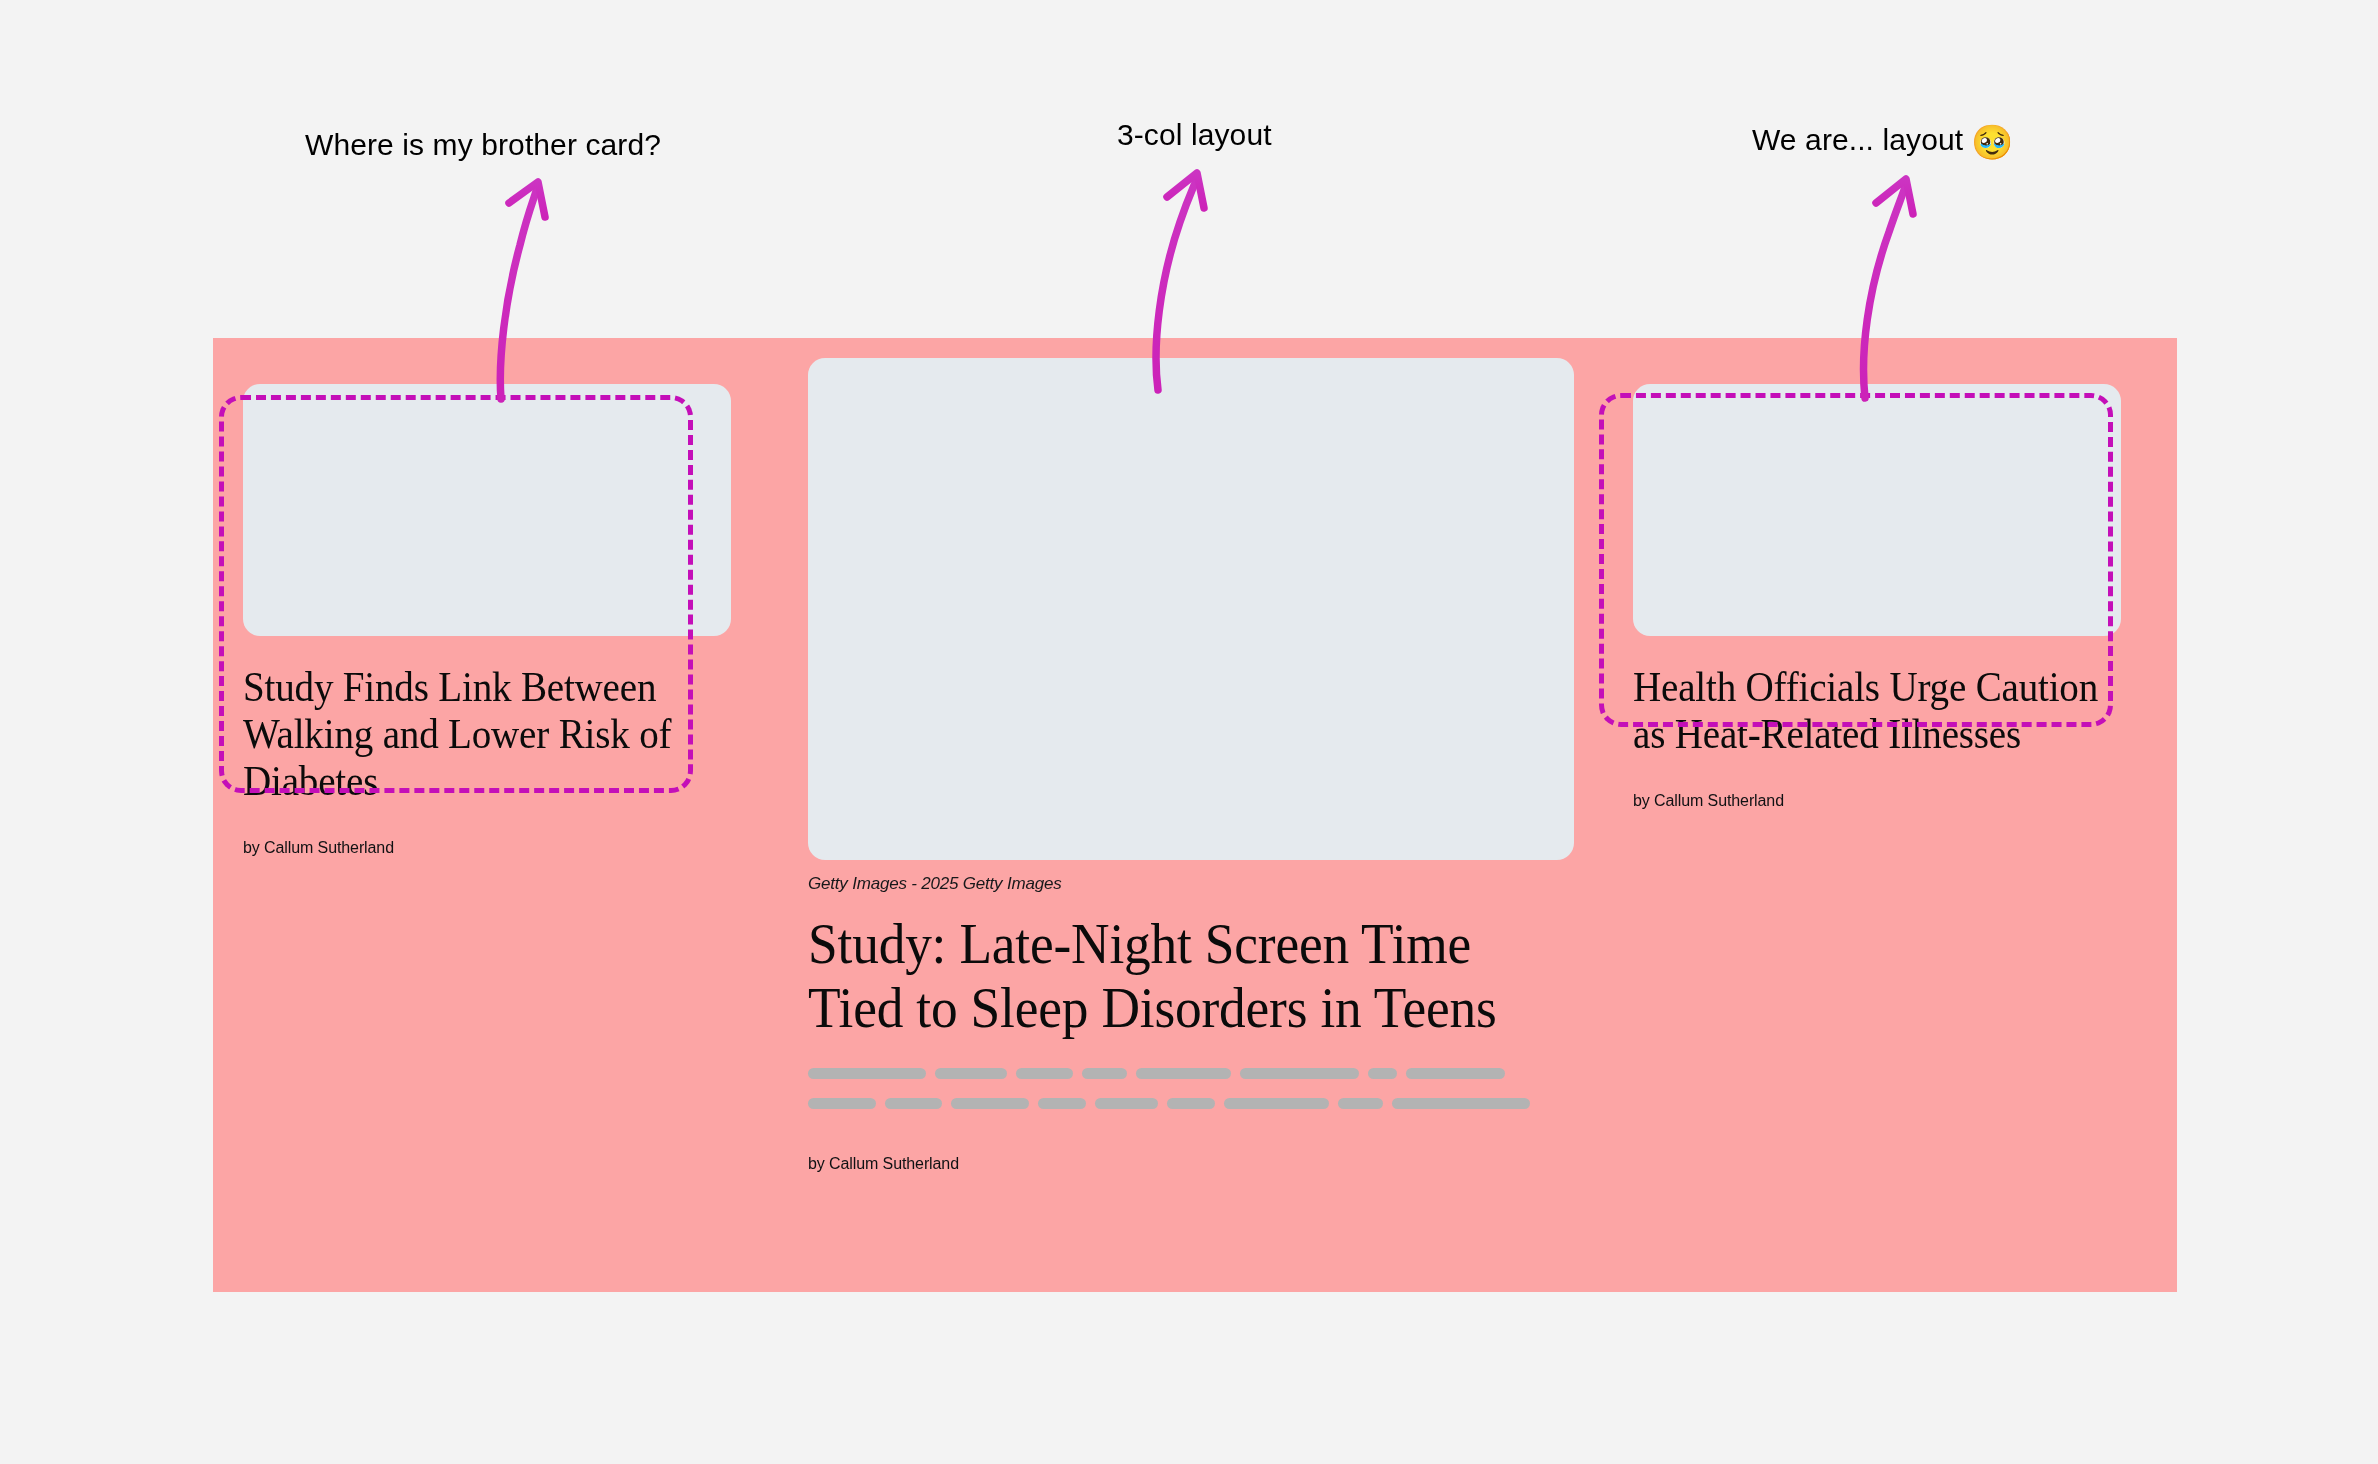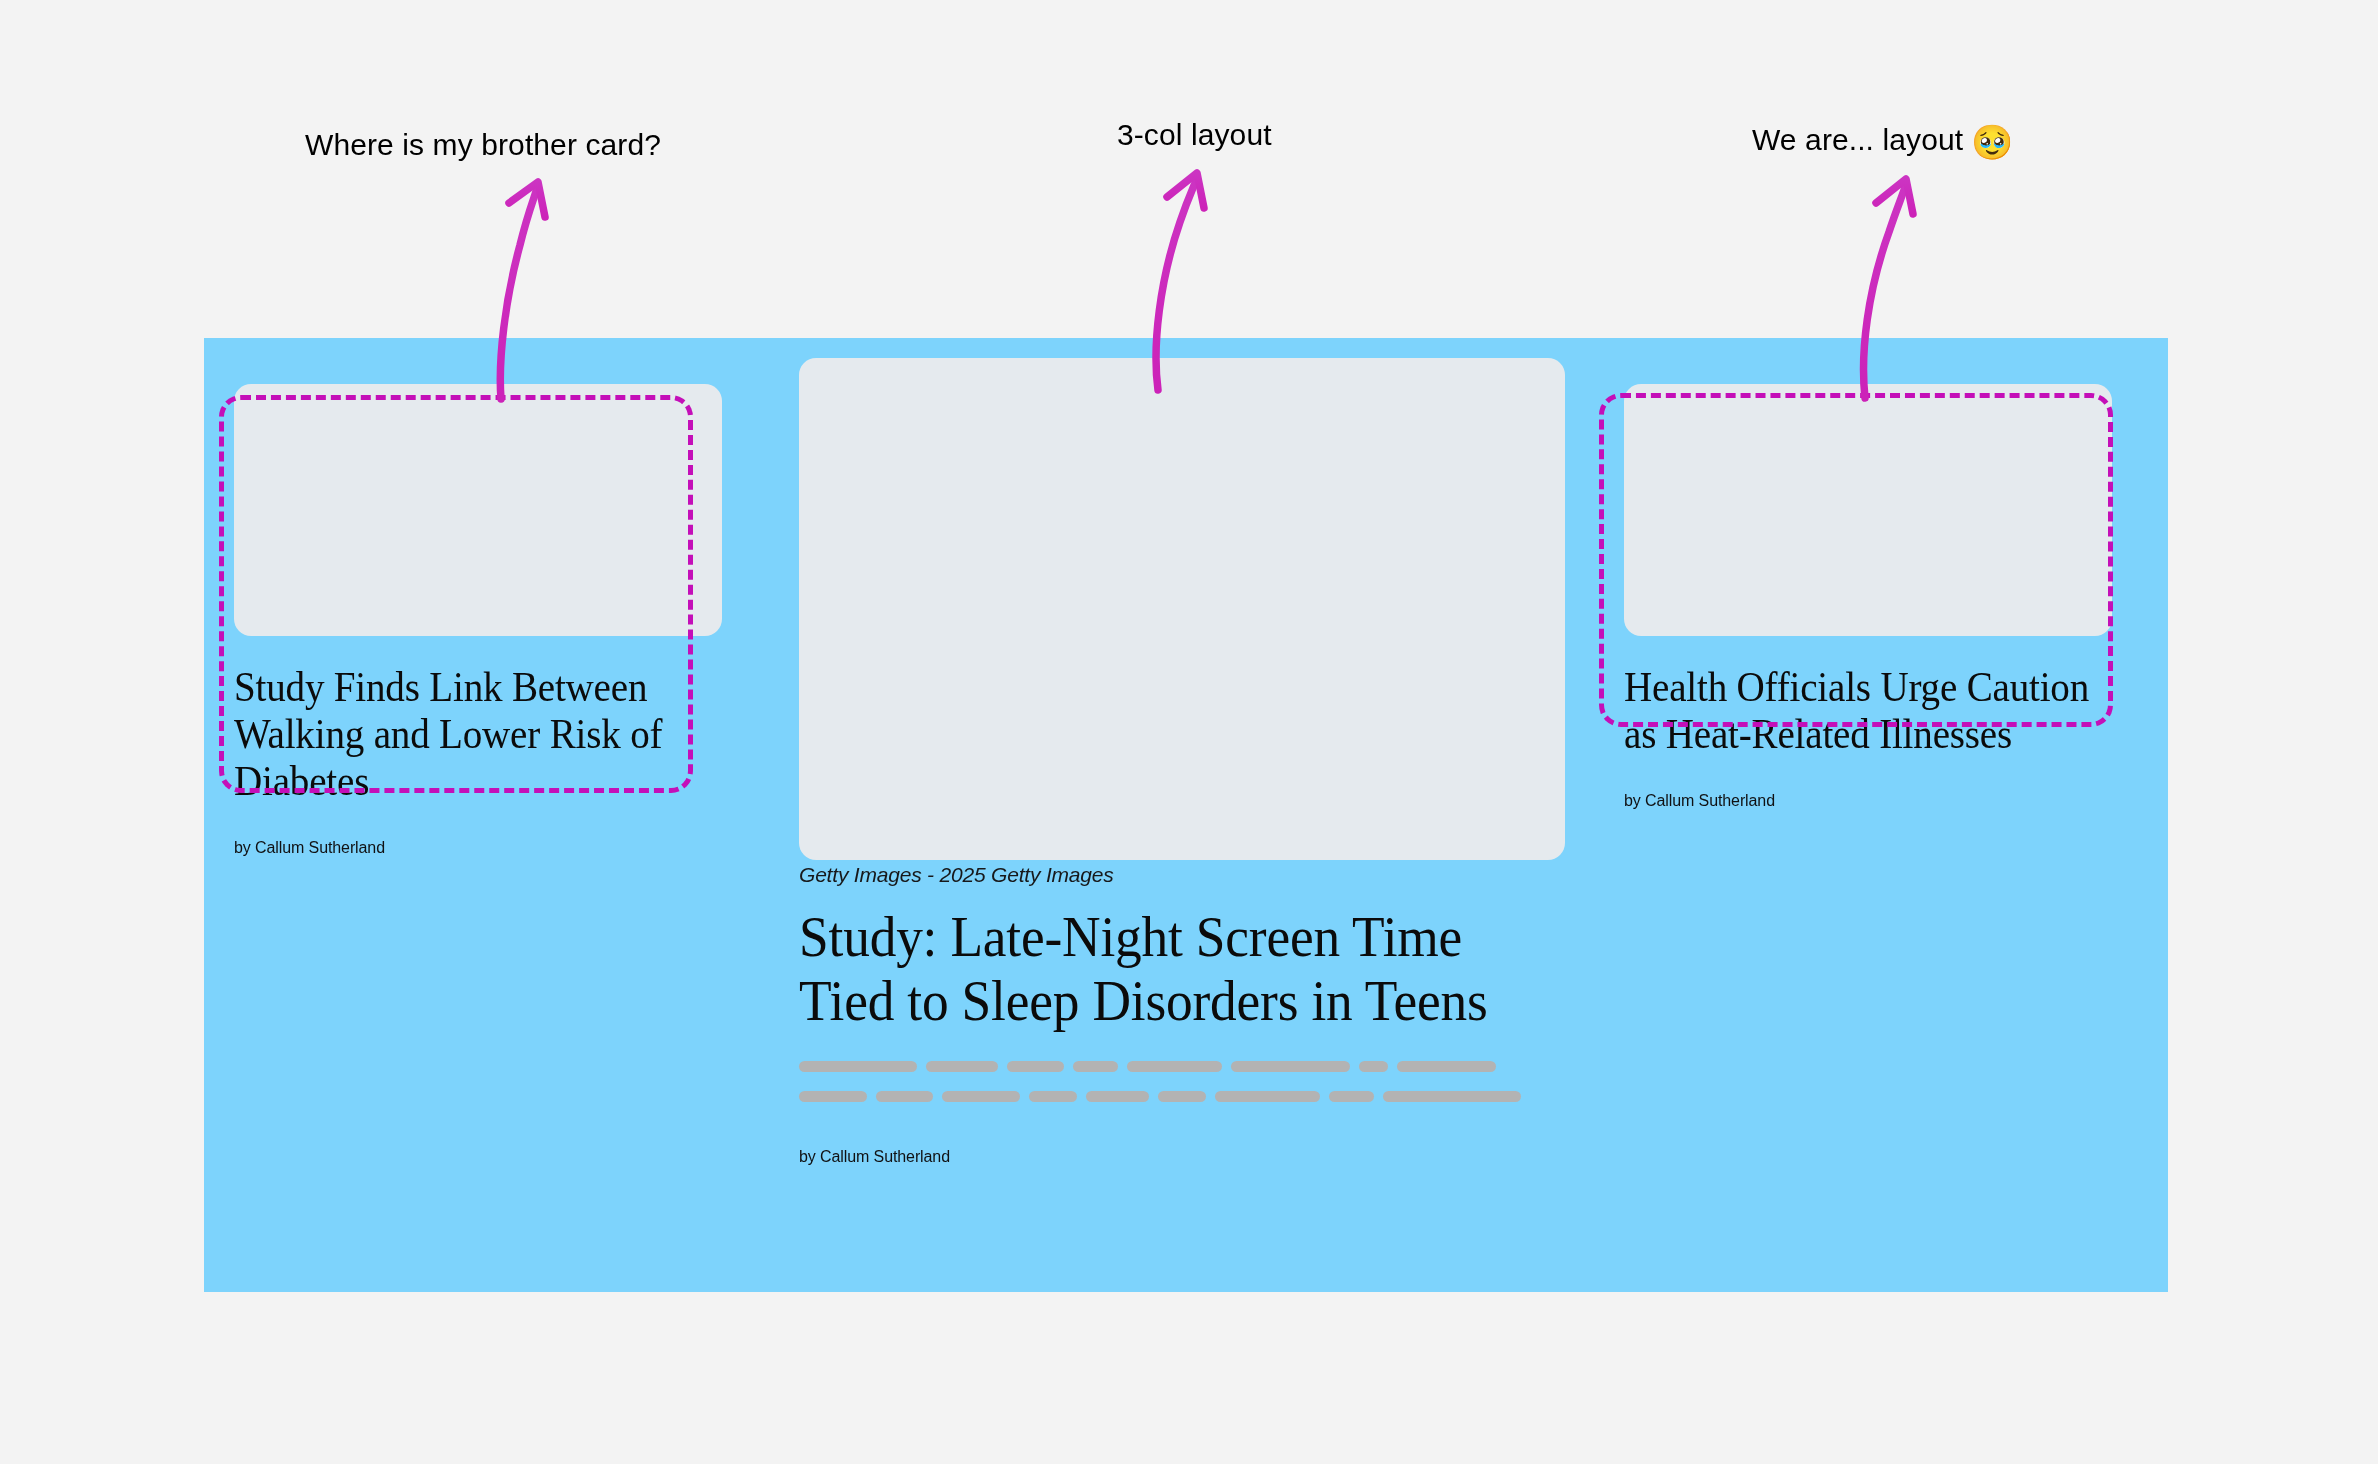--- a/index.html
+++ b/index.html
@@ -30,25 +30,25 @@
     letter-spacing: 0.1px;
   }
   #annotation-label-left  { left: 305px;  top: 128px; }
   #annotation-label-mid   { left: 1117px; top: 118px; }
   #annotation-label-right { left: 1752px; top: 122px; }
   .annotation-emoji { font-size: 34px; vertical-align: -4px; }
 
   
   #article-page {
     position: absolute;
-    left: 204px;
+    left: 213px;
     top: 338px;
     width: 1964px;
     height: 954px;
-    background: #7dd3fc;
+    background: #fca5a5;
     z-index: 5;
   }
 
   #layout-grid {
     position: absolute;
     left: 0; top: 0;
     width: 100%; height: 100%;
   }
 
   
@@ -86,23 +86,23 @@
     line-height: 1.1;
     padding-top: 18px;
     transform: scaleX(0.92);
     transform-origin: left center;
   }
 
   
   .caption {
     font-family: "Liberation Sans", sans-serif;
     font-style: italic;
-    font-size: 21px;
+    font-size: 17px;
     color: #17181a;
-    padding-top: 3px;
+    padding-top: 14px;
     letter-spacing: -0.2px;
   }
 
   
   .byline {
     font-family: "Liberation Sans", sans-serif;
     font-size: 16px;
     color: #101113;
     letter-spacing: -0.1px;
   }

